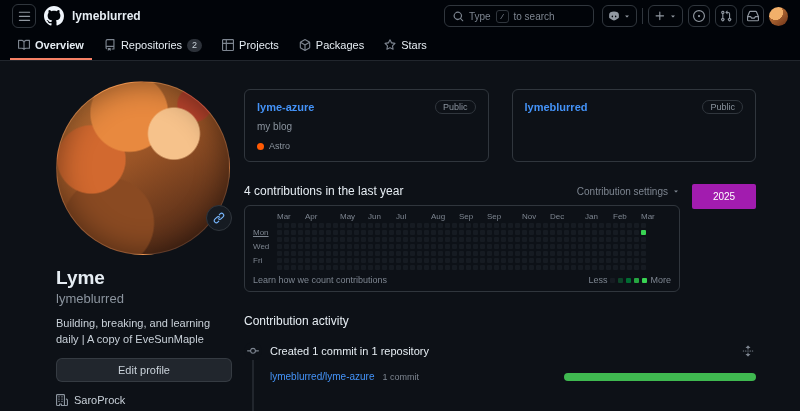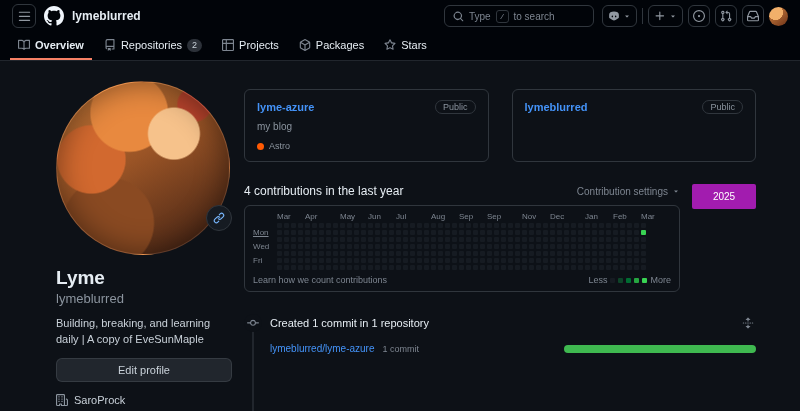--- a/index.html
+++ b/index.html
@@ -828,20 +828,21 @@
             </span>
           </div>
         </div>
       </div>
       <div class="contrib-right">
         <button class="year-btn">2025</button>
       </div>
     </section>
 
     <section class="activity">
+      <h2 class="sec-title">Contribution activity</h2>
       <div class="timeline">
         <div class="t-item">
           <span class="t-icon">
               <svg viewBox="0 0 16 16">
                 <path d="M11.93 8.5a4.002 4.002 0 0 1-7.86 0H.75a.75.75 0 0 1 0-1.5h3.32a4.002 4.002 0 0 1 7.86 0h3.32a.75.75 0 0 1 0 1.5Zm-1.43-.75a2.5 2.5 0 1 0-5 0 2.5 2.5 0 0 0 5 0Z"></path>
               </svg>
             </span>
           <span class="t-text">Created 1 commit in 1 repository</span>
           <button class="t-action">
             <span><svg viewBox="0 0 16 16">

